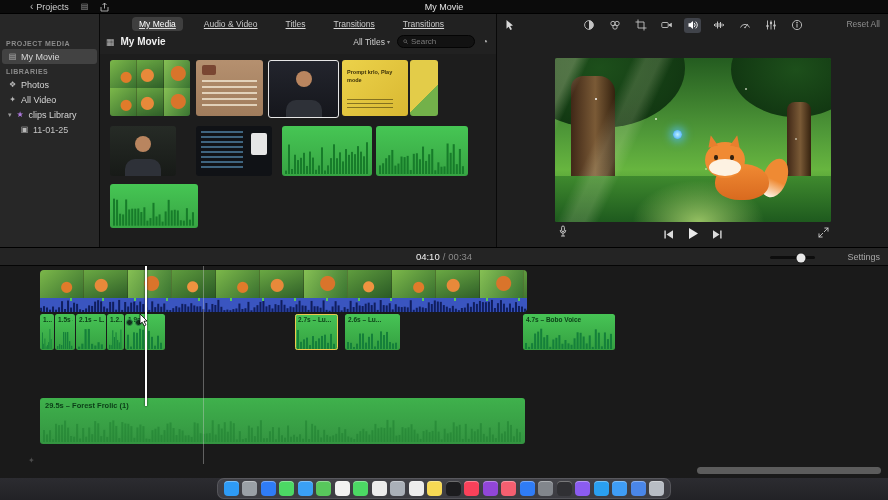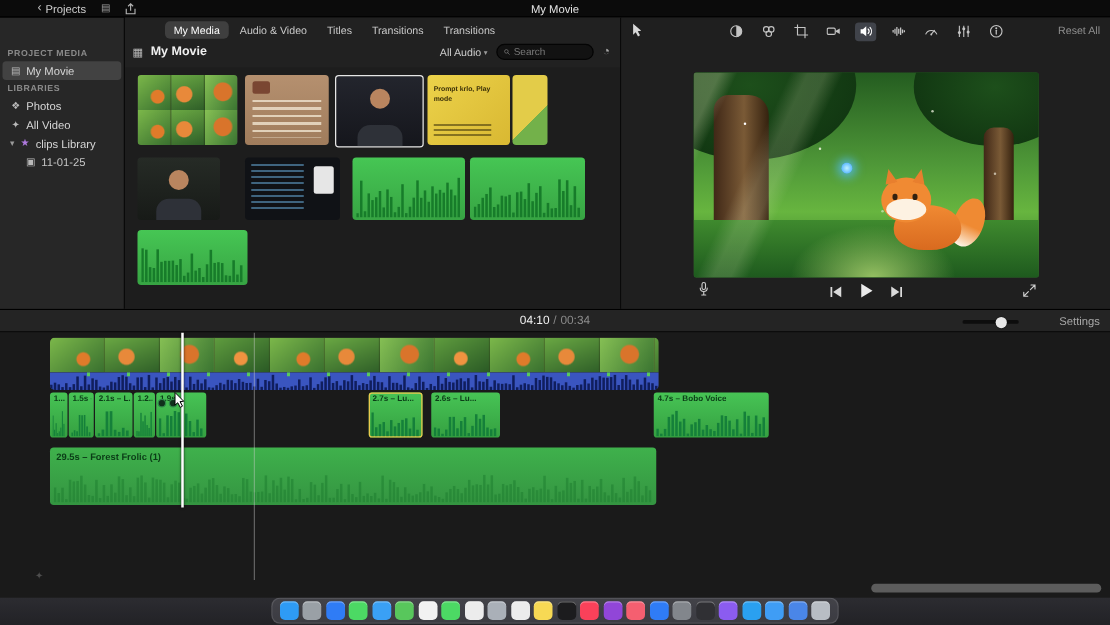--- a/index.html
+++ b/index.html
@@ -21,21 +21,21 @@
   .side-header{font-size:7px;font-weight:bold;color:#8b8b8b;letter-spacing:.5px;padding:4px 6px 2px;}
   .side-item{display:flex;align-items:center;gap:4px;font-size:9px;color:#d6d6d6;padding:2.5px 6px;margin:0 2px;border-radius:3px;white-space:nowrap;}
   .side-item.selected{background:#424242;}
   .si-icon{font-size:8px;color:#b9b9b9;width:9px;text-align:center;flex:0 0 auto;}
   .si-icon.star{color:#b07ae0;}
   .chev-sm{font-size:7px;color:#9a9a9a;}
   .side-item.sub{padding-left:18px;color:#c4c4c4;}
 
   
   .browser{width:397px;background:#212121;position:relative;border-right:1px solid #090909;box-sizing:border-box;}
-  .tabs-row{display:flex;gap:2px;align-items:center;padding:3px 4px 2px 32px;}
+  .tabs-row{display:flex;gap:14px;align-items:center;padding:3px 4px 2px 32px;text-decoration:underline;}
   .tab{font-size:8.5px;color:#c9c9c9;padding:2px 7px;border-radius:4px;white-space:nowrap;}
   .tab.active{background:#3f3f3f;color:#fff;}
   .browser-header{display:flex;align-items:center;gap:6px;padding:2px 8px 2px 6px;}
   .bh-icon{font-size:9px;color:#b5b5b5;}
   .bh-title{font-size:10px;font-weight:bold;color:#f0f0f0;}
   .bh-right{margin-left:auto;display:flex;align-items:center;gap:7px;}
   .allclips{font-size:8.5px;color:#cfcfcf;display:flex;align-items:center;gap:2px;}
   .allclips .chev-sm{font-size:6px;}
   .searchbox{display:flex;align-items:center;gap:3px;background:#121212;border:1px solid #040404;border-radius:8px;height:13px;padding:0 5px;width:78px;box-sizing:border-box;}
   .searchbox input{background:transparent;border:none;outline:none;color:#ddd;font-size:8px;width:58px;font-family:inherit;padding:0;}
@@ -212,21 +212,21 @@
           <div class="tab">Audio &amp; Video</div>
           <div class="tab">Titles</div>
           <div class="tab">Transitions</div>
           <div class="tab">Transitions</div>
         </div>
       <div class="browser-header">
         <span class="bh-icon">▦</span>
         <span class="bh-title">My Movie</span>
         <span class="bh-right">
           <span class="allclips">
-            <span>All Audio</span>
+            <span>All Titles</span>
             <span class="chev-sm">▾</span>
           </span>
           <span class="searchbox">
             <svg width="9" height="9" viewBox="0 0 9 9">
                 <circle cx="3.8" cy="3.8" r="2.6" fill="none" stroke="#8a8a8a" stroke-width=".9"></circle>
                 <path d="M5.8 5.8L8 8" stroke="#8a8a8a" stroke-width=".9" stroke-linecap="round"></path>
               </svg>
             <input placeholder="Search" style="">
           </span>
           <span class="roundbtn">◔</span>
@@ -841,21 +841,21 @@
               <rect x="69" y="3.1" width="2" height="26.9"></rect>
               <rect x="72" y="7.6" width="2" height="22.4"></rect>
               <rect x="75" y="26.0" width="2" height="4.0"></rect>
               <rect x="78" y="7.3" width="2" height="22.7"></rect>
               <rect x="81" y="16.3" width="2" height="13.7"></rect>
               <rect x="84" y="9.2" width="2" height="20.8"></rect>
             </svg>
           </div>
         </div>
       </div>
-    <div class="music-clip" style="left: 40px; width: 485px;">
+    <div class="music-clip" style="left: 40px; width: 485px; margin-top: 40px;">
       <span class="music-label">29.5s – Forest Frolic (1)</span>
       <div class="waveform">
           <svg width="100%" height="100%" viewBox="0 0 477 30" preserveAspectRatio="none">
             <rect x="0" y="15.1" width="2" height="14.9"></rect>
             <rect x="3" y="20.6" width="2" height="9.4"></rect>
             <rect x="6" y="15.3" width="2" height="14.7"></rect>
             <rect x="9" y="26.8" width="2" height="3.2"></rect>
             <rect x="12" y="7.3" width="2" height="22.7"></rect>
             <rect x="15" y="9.0" width="2" height="21.0"></rect>
             <rect x="18" y="8.5" width="2" height="21.5"></rect>

